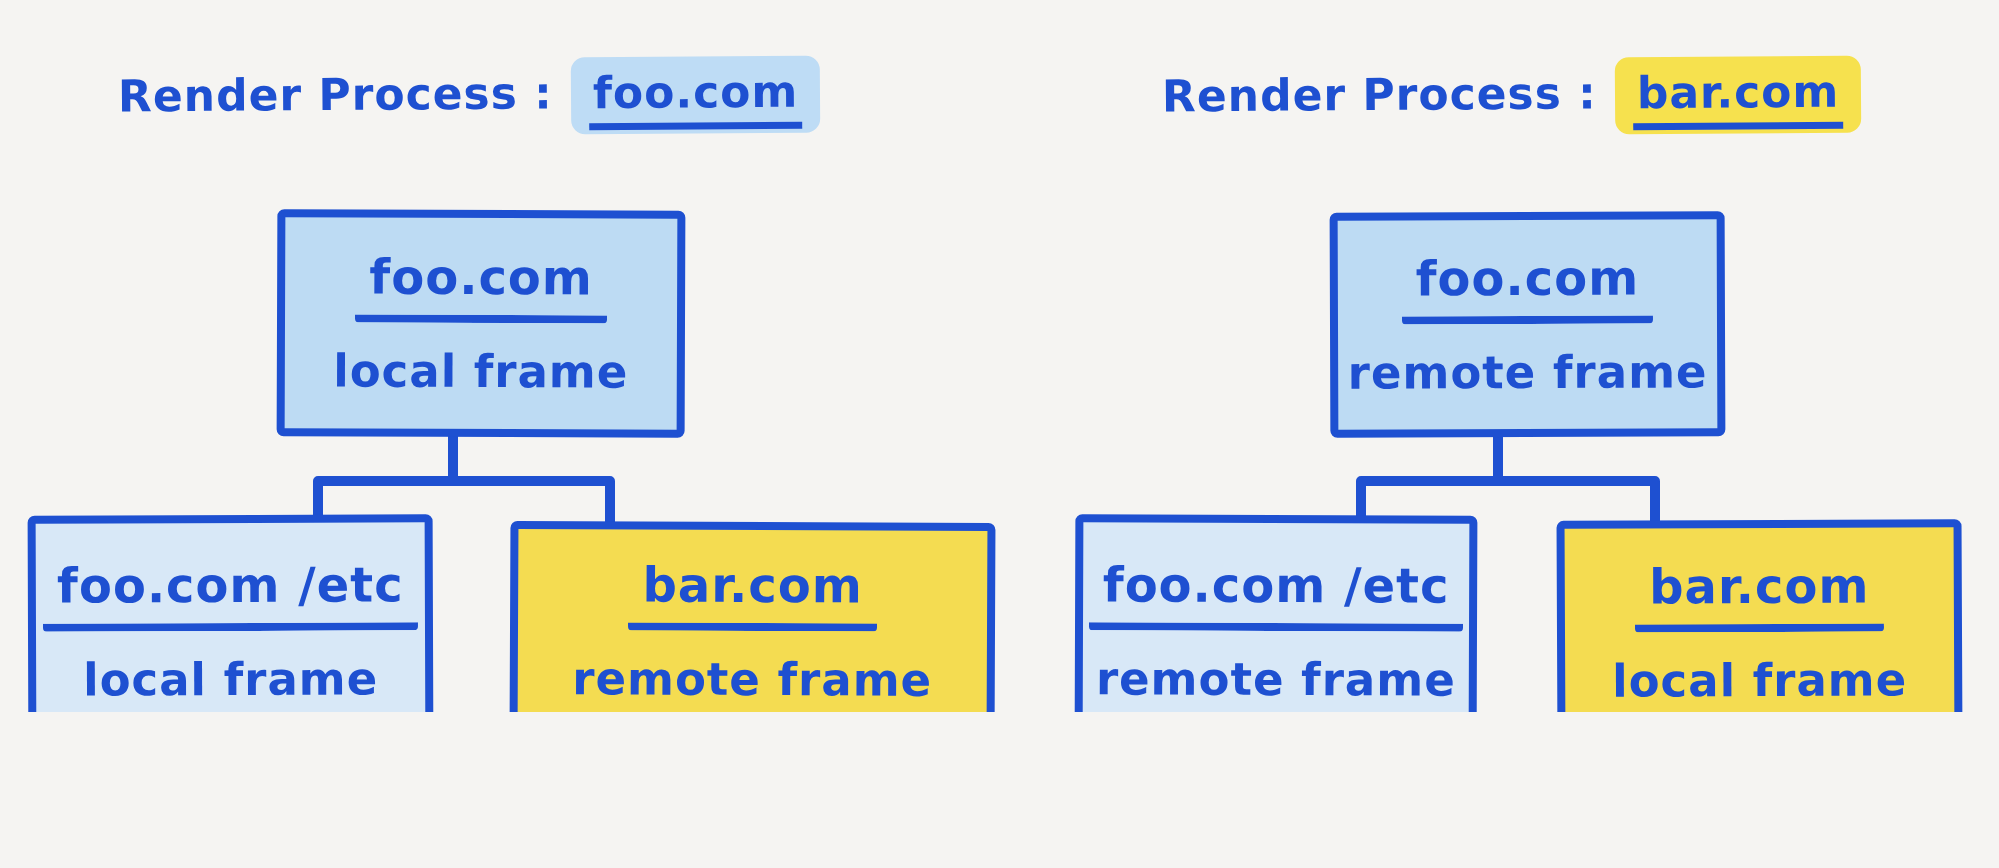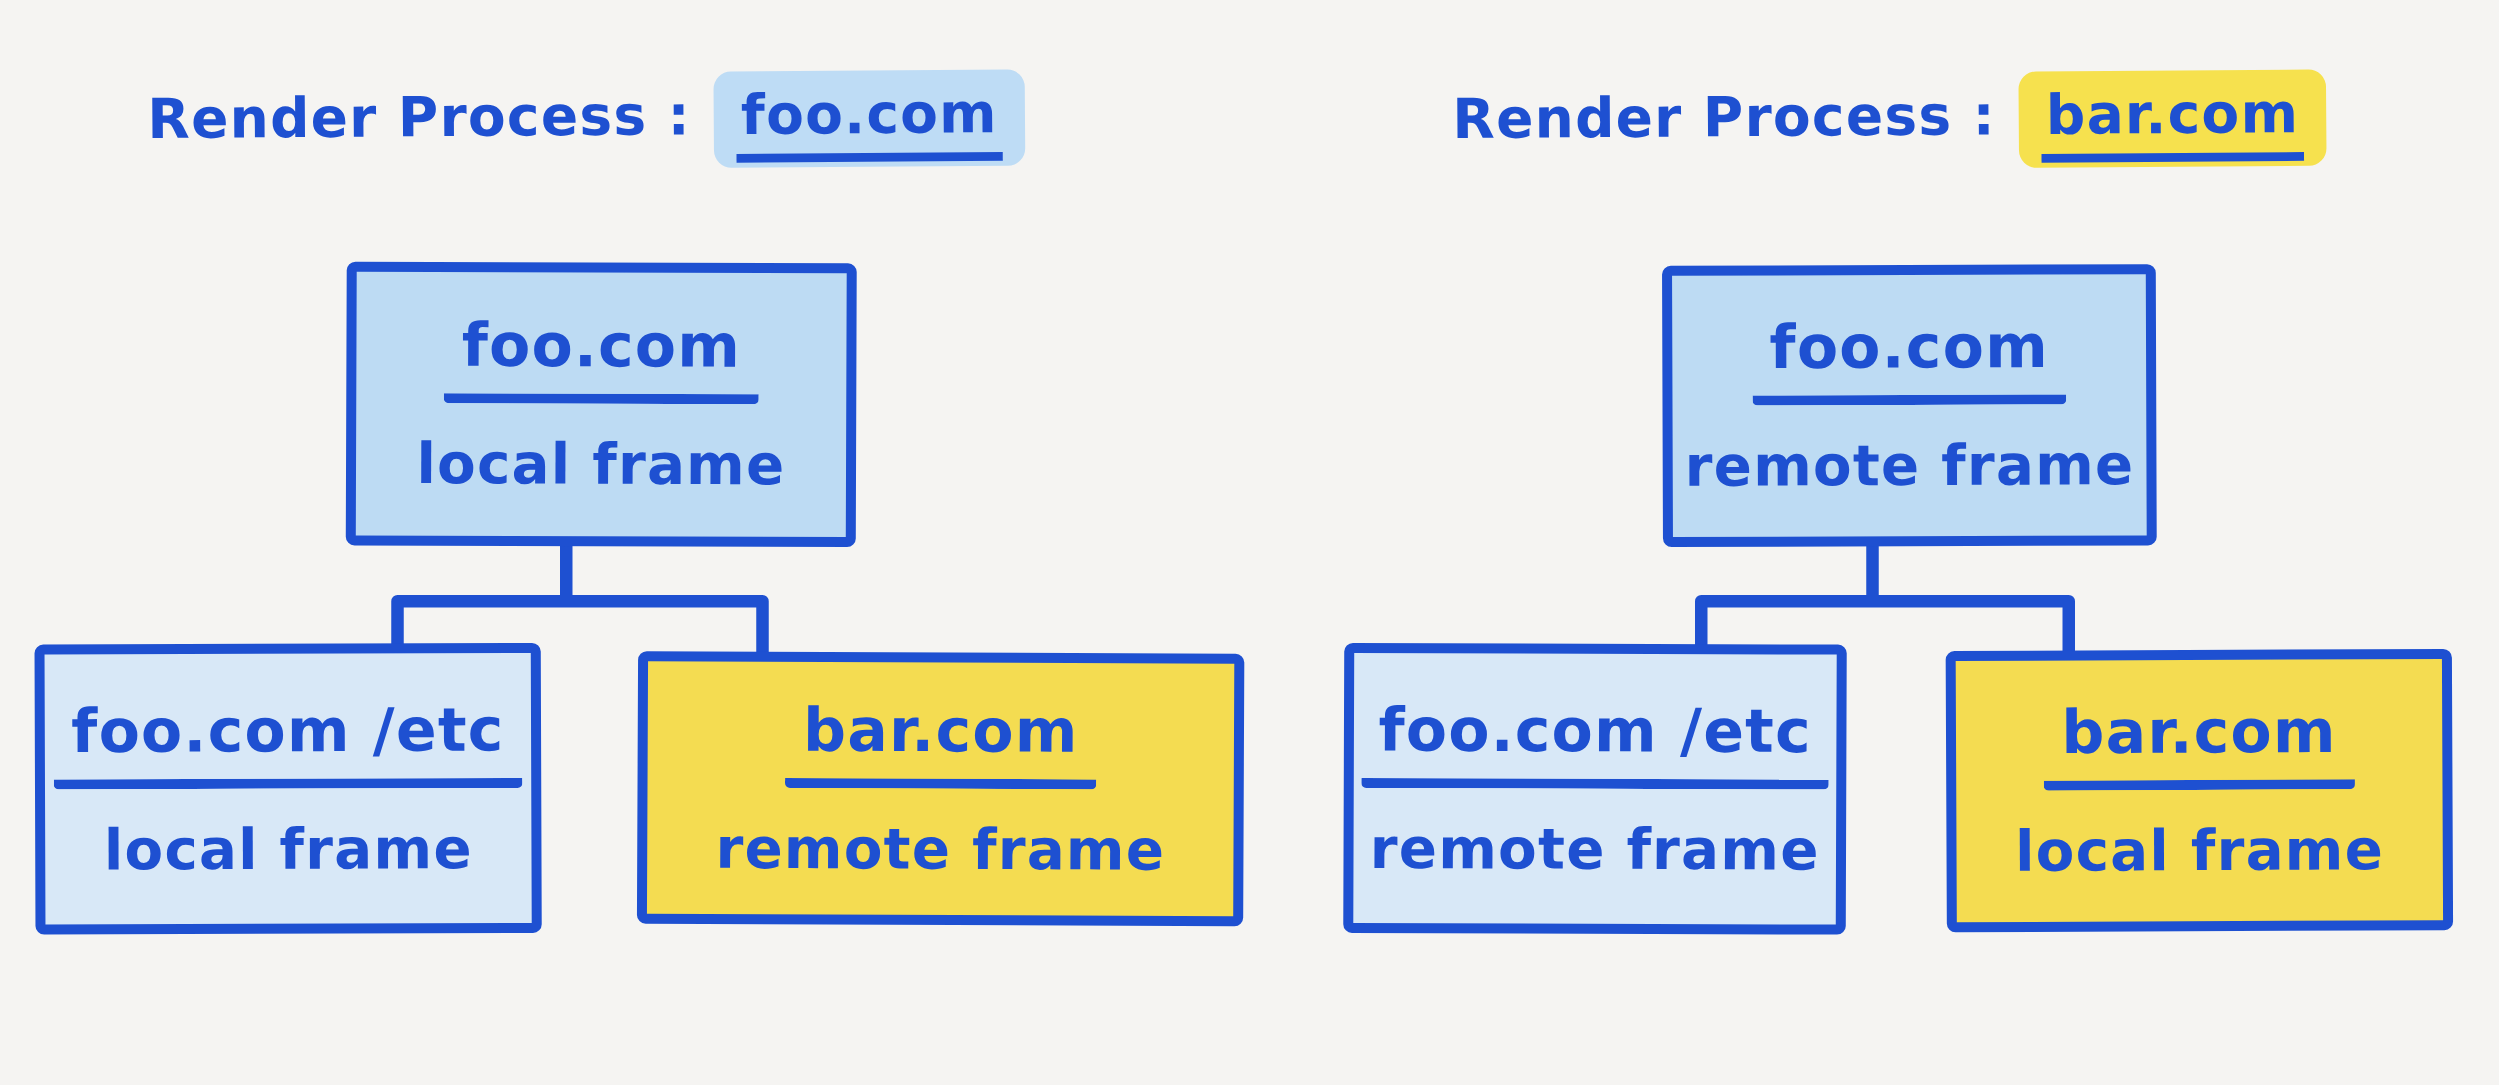--- a/index.html
+++ b/index.html
@@ -9,21 +9,21 @@
     --blue-fill-light: #d8e8f7;
     --yellow-fill: #f4dc51;
     --blue-highlight: #bedcf5;
     --yellow-highlight: #f6e14e;
   }
   * { margin: 0; padding: 0; box-sizing: border-box; }
   html, body { background: var(--background); }
   .canvas {
     position: relative;
     width: 1999px;
-    height: 868px;
+    height: 712px;
     background: var(--background);
     overflow: hidden;
     font-family: "DejaVu Sans", "Liberation Sans", sans-serif;
     color: var(--ink);
   }
   svg.connectors {
     position: absolute;
     left: 0; top: 0;
     width: 1999px; height: 868px;
     pointer-events: none;

